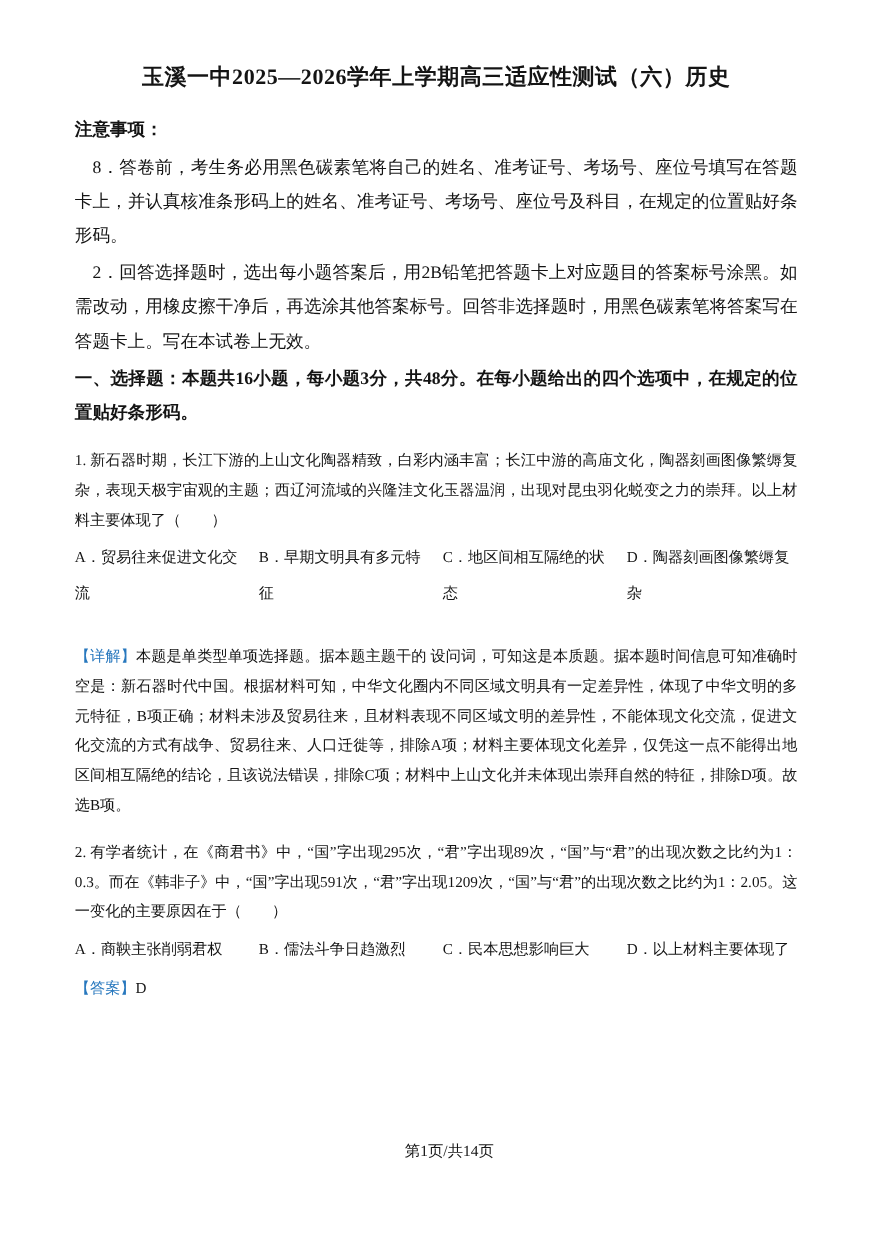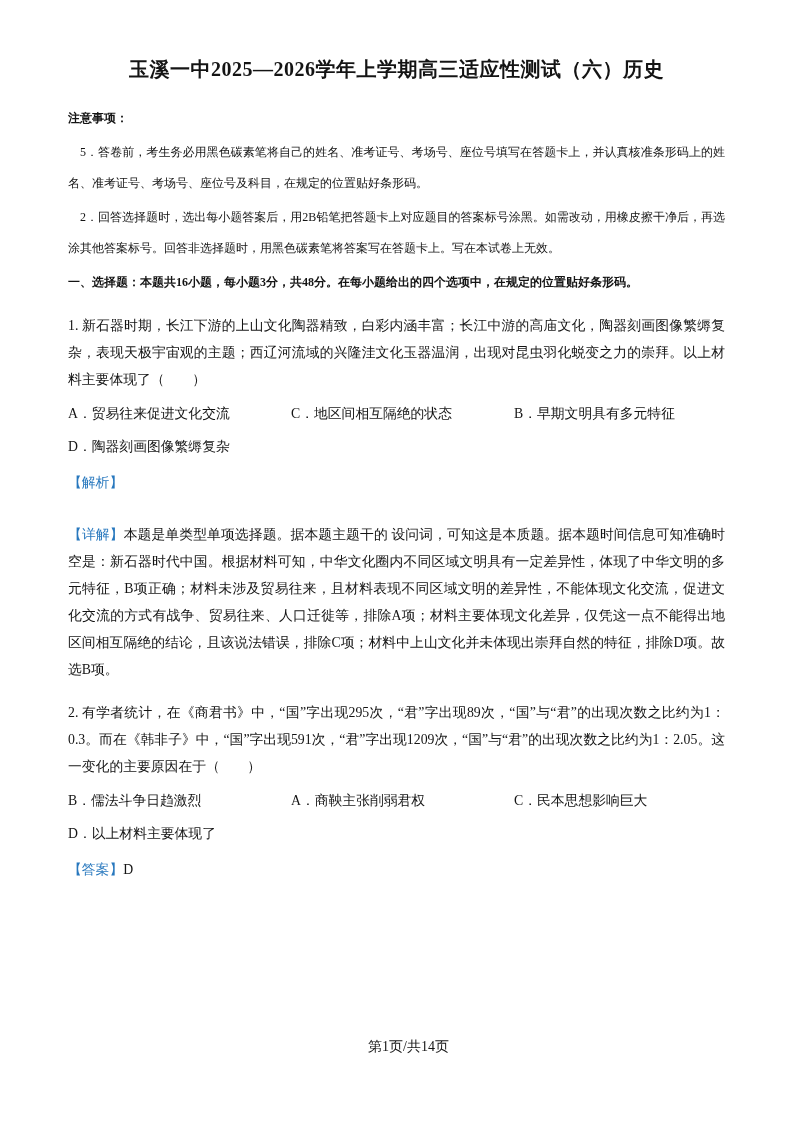--- a/index.html
+++ b/index.html
@@ -19,36 +19,36 @@
     border-radius: 23px;
   }
   .title {
     font-size: 20px;
     font-weight: 700;
     text-align: center;
     margin: 12px 0 20px 0;
     letter-spacing: 0.5px;
   }
   .para {
-    font-size: 12px;
+    font-size: 16px;
     line-height: 31px;
     margin: 0 0 3px 0;
     text-align: justify;
   }
   .notice-item { text-indent: 1em; }
   .bold { font-weight: 700; }
   .qtext {
     font-size: 13.8px;
     line-height: 27px;
     margin: 14px 0 0 0;
     text-align: justify;
   }
   .options {
     display: grid;
-    grid-template-columns: 1fr 1fr 1fr;
+    grid-template-columns: 1fr 1fr 1fr 1fr;
     column-gap: 12px;
     margin-top: 4px;
     font-size: 13.8px;
   }
   .option { line-height: 33px; }
   .answer-line {
     font-size: 13.8px;
     line-height: 22px;
     margin: 9px 0 0 0;
   }
@@ -66,42 +66,41 @@
 </style>
 </head>
 <body>
 
 <div class="page">
 
   <h1 class="title">玉溪一中2025—2026学年上学期高三适应性测试（六）历史</h1>
 
   <p class="para bold">注意事项：</p>
 
-  <p class="para notice-item">5．答卷前，考生务必用黑色碳素笔将自己的姓名、准考证号、考场号、座位号填写在答题卡上，并认真核准条形码上的姓名、准考证号、考场号、座位号及科目，在规定的位置贴好条形码。</p>
+  <p class="para notice-item">8．答卷前，考生务必用黑色碳素笔将自己的姓名、准考证号、考场号、座位号填写在答题卡上，并认真核准条形码上的姓名、准考证号、考场号、座位号及科目，在规定的位置贴好条形码。</p>
   <p class="para notice-item">2．回答选择题时，选出每小题答案后，用2B铅笔把答题卡上对应题目的答案标号涂黑。如需改动，用橡皮擦干净后，再选涂其他答案标号。回答非选择题时，用黑色碳素笔将答案写在答题卡上。写在本试卷上无效。</p>
 
   <p class="para bold">一、选择题：本题共16小题，每小题3分，共48分。在每小题给出的四个选项中，在规定的位置贴好条形码。</p>
 
   <div>
     <p class="qtext">1. 新石器时期，长江下游的上山文化陶器精致，白彩内涵丰富；长江中游的高庙文化，陶器刻画图像繁缛复杂，表现天极宇宙观的主题；西辽河流域的兴隆洼文化玉器温润，出现对昆虫羽化蜕变之力的崇拜。以上材料主要体现了（　　）</p>
     <div class="options">
       <div class="option">A．贸易往来促进文化交流</div>
+      <div class="option">B．早期文明具有多元特征</div>
       <div class="option">C．地区间相互隔绝的状态</div>
-      <div class="option">B．早期文明具有多元特征</div>
       <div class="option">D．陶器刻画图像繁缛复杂</div>
     </div>
-    <p class="answer-line"><span class="blue">【解析】</span></p>
     <p class="qtext detail"><span class="blue">【详解】</span><span>本题是单类型单项选择题。据本题主题干的 设问词，可知这是本质题。据本题时间信息可知准确时空是：新石器时代中国。根据材料可知，中华文化圈内不同区域文明具有一定差异性，体现了中华文明的多元特征，B项正确；材料未涉及贸易往来，且材料表现不同区域文明的差异性，不能体现文化交流，促进文化交流的方式有战争、贸易往来、人口迁徙等，排除A项；材料主要体现文化差异，仅凭这一点不能得出地区间相互隔绝的结论，且该说法错误，排除C项；材料中上山文化并未体现出崇拜自然的特征，排除D项。故选B项。</span></p>
   </div>
 
   <div class="q2">
     <p class="qtext">2. 有学者统计，在《商君书》中，“国”字出现295次，“君”字出现89次，“国”与“君”的出现次数之比约为1：0.3。而在《韩非子》中，“国”字出现591次，“君”字出现1209次，“国”与“君”的出现次数之比约为1：2.05。这一变化的主要原因在于（　　）</p>
     <div class="options">
+      <div class="option">A．商鞅主张削弱君权</div>
       <div class="option">B．儒法斗争日趋激烈</div>
-      <div class="option">A．商鞅主张削弱君权</div>
       <div class="option">C．民本思想影响巨大</div>
       <div class="option">D．以上材料主要体现了</div>
     </div>
     <p class="answer-line"><span class="blue">【答案】</span><span>D</span></p>
   </div>
 
   <div class="footer">第1页/共14页</div>
 
 </div>
 

